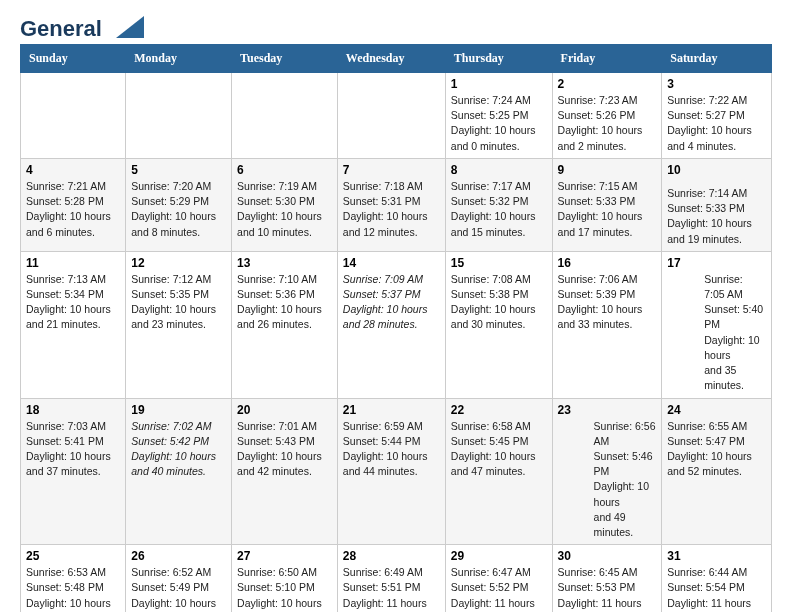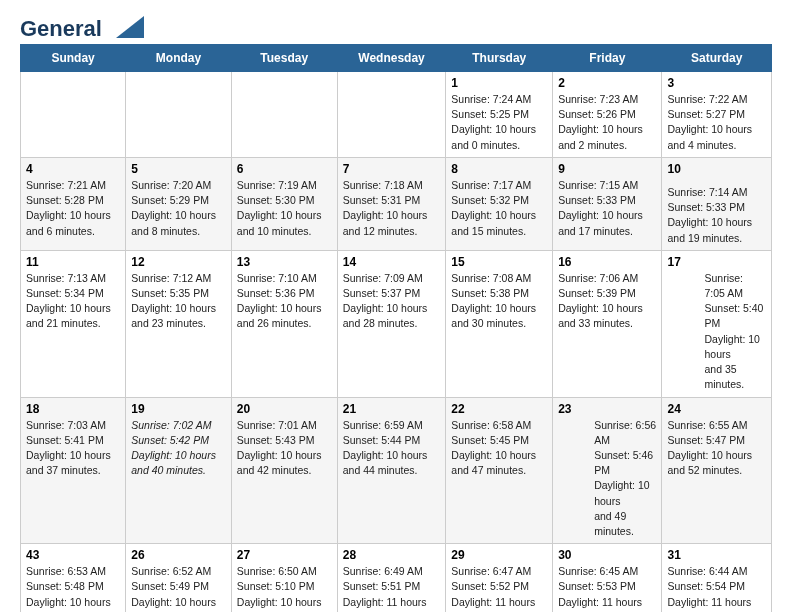--- a/index.html
+++ b/index.html
@@ -8,24 +8,25 @@
     .header { display: flex; align-items: flex-start; justify-content: space-between; margin-bottom: 8px; }
     .logo { display: flex; flex-direction: column; align-items: flex-start; }
     .title-section { text-align: right; }
     .month-year { font-size: 38px; font-weight: bold; color: #222; line-height: 1.1; }
     .location { font-size: 16px; color: #444; margin-top: 2px; }
     table { width: 100%; border-collapse: collapse; font-size: 11px; }
     thead tr th {
       background: #2a6496;
       color: #fff;
       padding: 6px 8px;
-      text-align: center;
+      text-align: left;
       font-size: 12px;
       font-weight: bold;
       border: 1px solid #2a6496;
+      font-family: Liberation Serif, serif;
     }
     tbody tr td {
       border: 1px solid #ccc;
       padding: 4px 5px;
       vertical-align: top;
       background: #fff;
       min-height: 70px;
       width: 113px;
     }
     tbody tr:nth-child(odd) td { background: #fff; }
@@ -163,21 +164,21 @@
           </td>
           <td>
             <div class="day-num">13</div>
             <div class="day-info" style="white-space: pre-line;">Sunrise: 7:10 AM
 Sunset: 5:36 PM
 Daylight: 10 hours
 and 26 minutes.</div>
           </td>
           <td>
             <div class="day-num">14</div>
-            <div class="day-info" style="white-space: pre-line;">Sunrise: 7:09 AM
+            <div class="day-info" style="white-space: pre-line; font-style: italic;">Sunrise: 7:09 AM
 Sunset: 5:37 PM
 Daylight: 10 hours
 and 28 minutes.</div>
           </td>
           <td>
             <div class="day-num">15</div>
             <div class="day-info" style="white-space: pre-line;">Sunrise: 7:08 AM
 Sunset: 5:38 PM
 Daylight: 10 hours
 and 30 minutes.</div>
@@ -243,21 +244,21 @@
           <td>
             <div class="day-num">24</div>
             <div class="day-info" style="white-space: pre-line;">Sunrise: 6:55 AM
 Sunset: 5:47 PM
 Daylight: 10 hours
 and 52 minutes.</div>
           </td>
         </tr>
         <tr>
           <td>
-            <div class="day-num">43</div>
+            <div class="day-num">25</div>
             <div class="day-info" style="white-space: pre-line;">Sunrise: 6:53 AM
 Sunset: 5:48 PM
 Daylight: 10 hours
 and 54 minutes.</div>
           </td>
           <td>
             <div class="day-num">26</div>
             <div class="day-info" style="white-space: pre-line;">Sunrise: 6:52 AM
 Sunset: 5:49 PM
 Daylight: 10 hours

